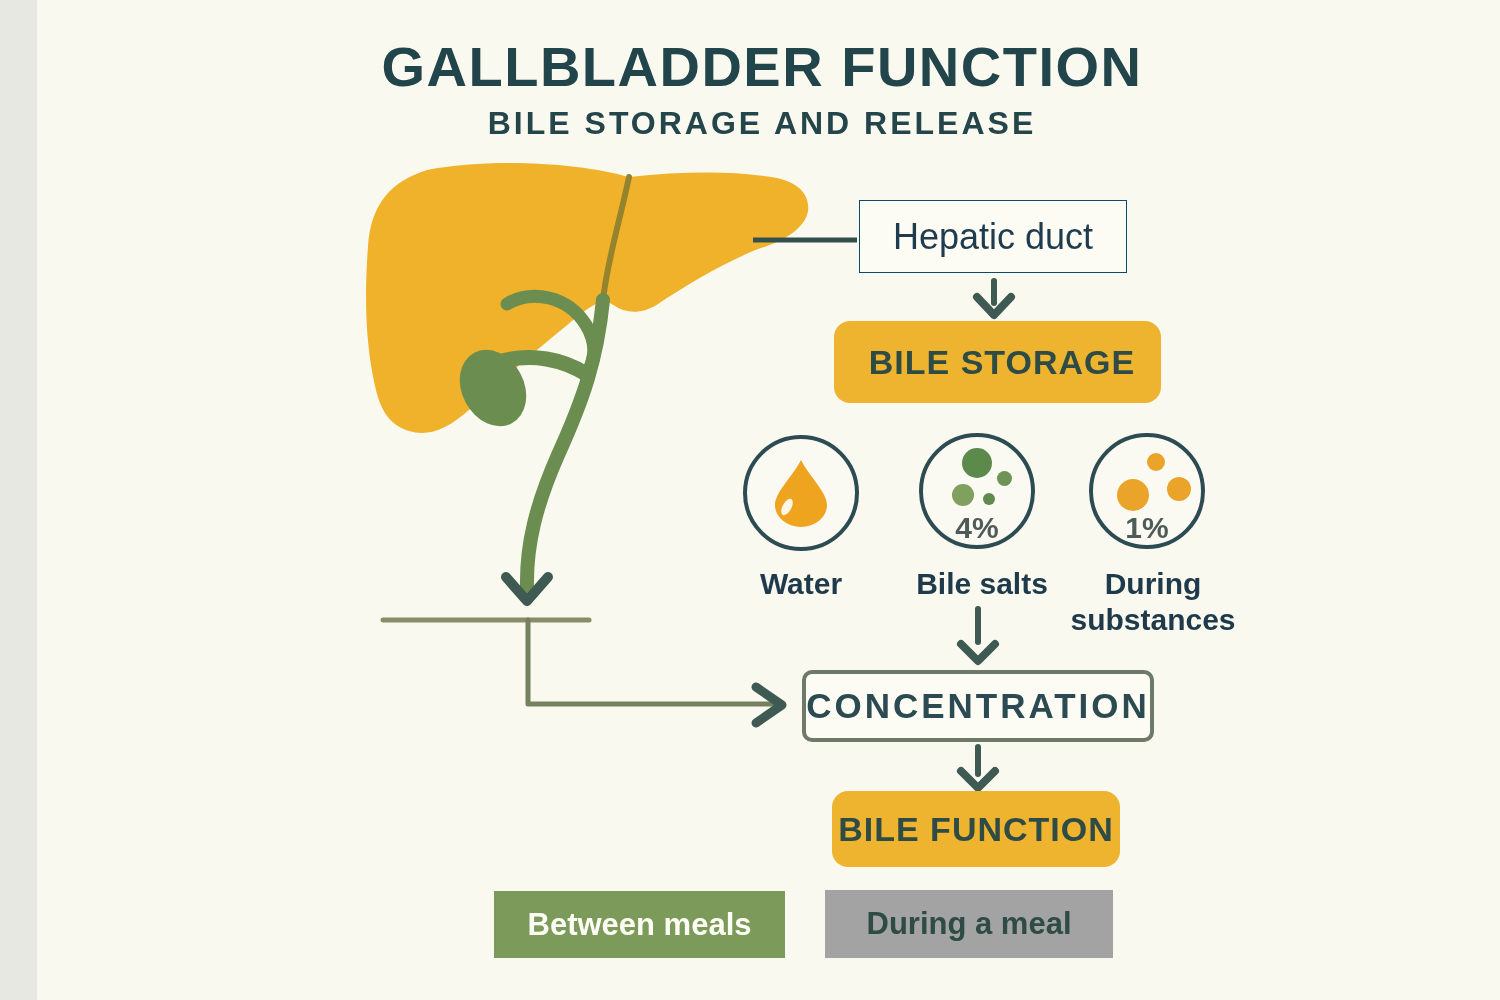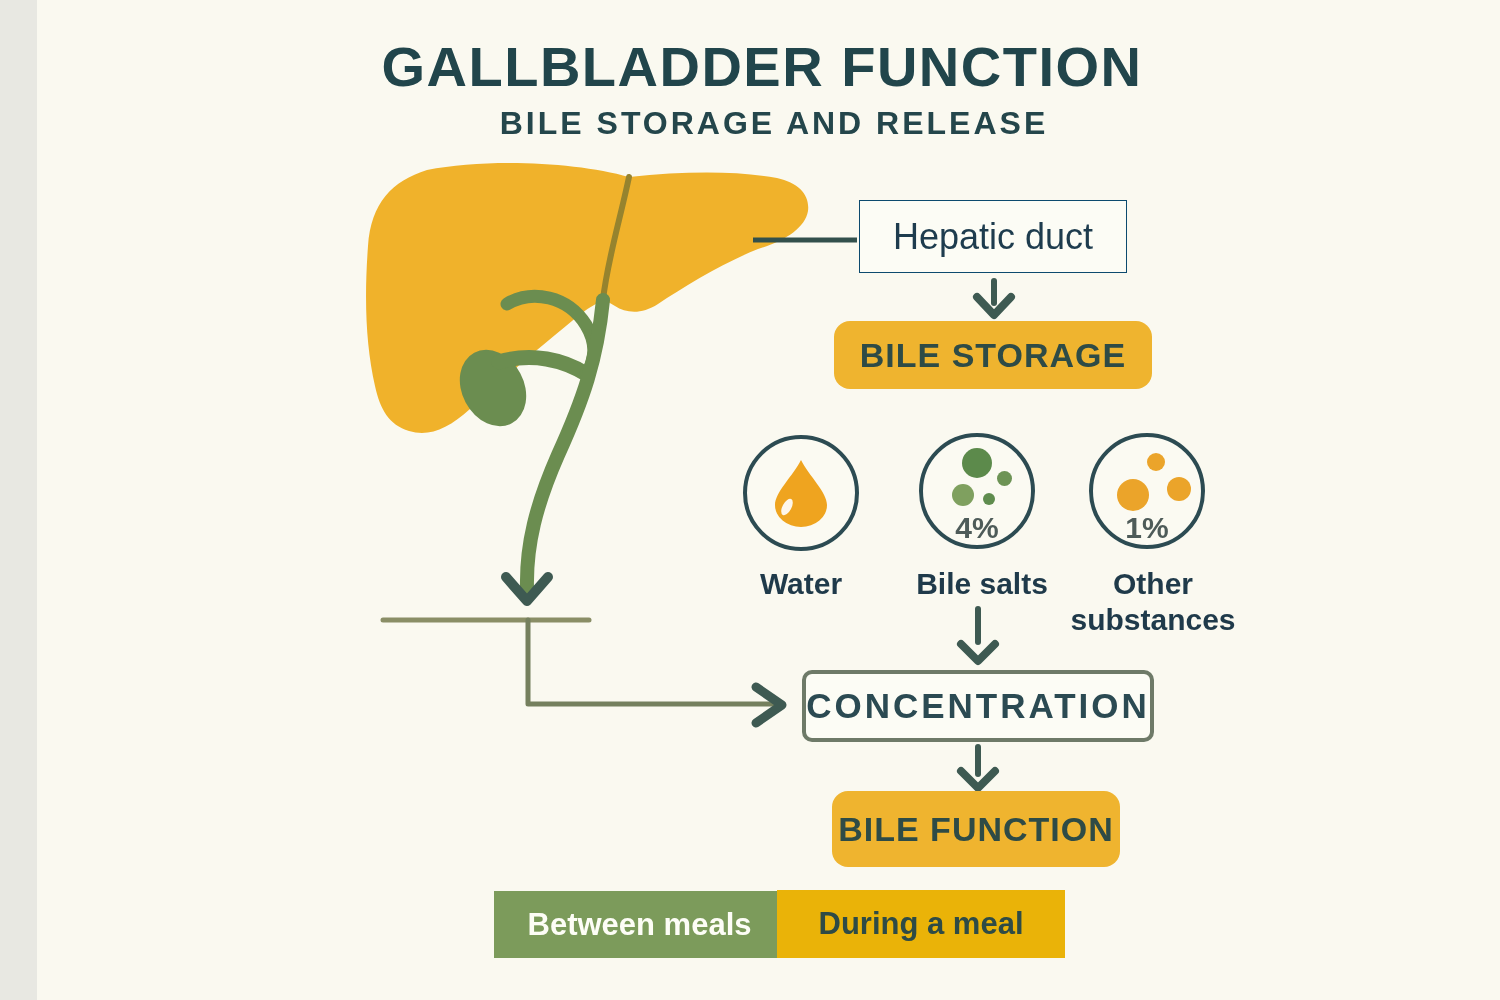--- a/index.html
+++ b/index.html
@@ -9,21 +9,21 @@
     font-family:"Liberation Sans", sans-serif;
     margin-left:37px;
   }
   .abs{position:absolute;}
   
   .page-title{
     left:0;top:34px;width:1450px;text-align:center;
     font-size:56px;font-weight:800;letter-spacing:1.5px;color:#21454B;
   }
   .page-subtitle{
-    left:12px;top:105px;width:1450px;text-align:center;
+    left:0;top:105px;width:1450px;text-align:center;
     font-size:32px;font-weight:700;letter-spacing:3px;color:#24464B;
   }
   
   .outline-box{
     background:#FCFCF5;display:flex;align-items:center;justify-content:center;
     color:#1E3C4E;
   }
   .hepatic-box{
     left:822px;top:200px;width:268px;height:73px;
     border:1px solid #0c4a6e;box-sizing:border-box;
@@ -31,28 +31,28 @@
   }
   .concentration-box{
     left:765px;top:670px;width:352px;height:72px;
     border:4px solid #6E7A68;border-radius:10px;box-sizing:border-box;
     font-size:35px;font-weight:600;letter-spacing:3px;color:#2B4A52;
   }
   .yellow-box{
     background:#EFB42F;display:flex;align-items:center;justify-content:center;
     color:#2E4B46;font-weight:700;border-radius:16px;
   }
-  .bile-storage-box{left:797px;top:321px;width:318px;height:68px;font-size:34px;letter-spacing:1px;}
+  .bile-storage-box{left:797px;top:321px;width:318px;height:82px;font-size:34px;letter-spacing:1px;padding-left:9px;}
   .bile-release-box{left:795px;top:791px;width:288px;height:76px;font-size:34px;letter-spacing:1px;}
   .badge{
     display:flex;align-items:center;justify-content:center;
     border-radius:0;font-size:31px;font-weight:600;
   }
   .between-meals{left:457px;top:891px;width:291px;height:67px;background:#7C9B5B;color:#FDFDF6;}
-  .during-meal{left:740px;top:890px;width:288px;height:68px;background:#eab308;color:#2E4B46;}
+  .during-meal{left:788px;top:890px;width:288px;height:68px;background:#a3a3a3;color:#2E4B46;}
   
   .comp-circle{
     width:116px;height:116px;border:4px solid #2C4B52;border-radius:50%;
     box-sizing:border-box;background:#FBFAF2;
   }
   .water-circle{left:706px;top:435px;display:flex;align-items:center;justify-content:center;}
   .salts-circle{left:882px;top:433px;}
   .other-circle{left:1052px;top:433px;}
   .dot{position:absolute;border-radius:50%;}
   .pct{
@@ -152,21 +152,21 @@
     <span>
       <span class="dot" style="left:54px;top:16px;width:18px;height:18px;background:#EBA42A;"></span>
       <span class="dot" style="left:24px;top:42px;width:32px;height:32px;background:#EBA42A;"></span>
       <span class="dot" style="left:74px;top:40px;width:24px;height:24px;background:#EBA42A;"></span>
     </span>
     <span class="pct">1%</span>
   </div>
 
   <div class="abs comp-label water-label">Water</div>
   <div class="abs comp-label salts-label">Bile salts</div>
-  <div class="abs comp-label other-label">Other substances</div>
+  <div class="abs comp-label other-label">During substances</div>
 
   <div class="abs outline-box concentration-box">
     <span>CONCENTRATION</span>
   </div>
 
   <div class="abs yellow-box bile-release-box">
     <span>BILE FUNCTION</span>
   </div>
 
   <div class="abs badge between-meals">

